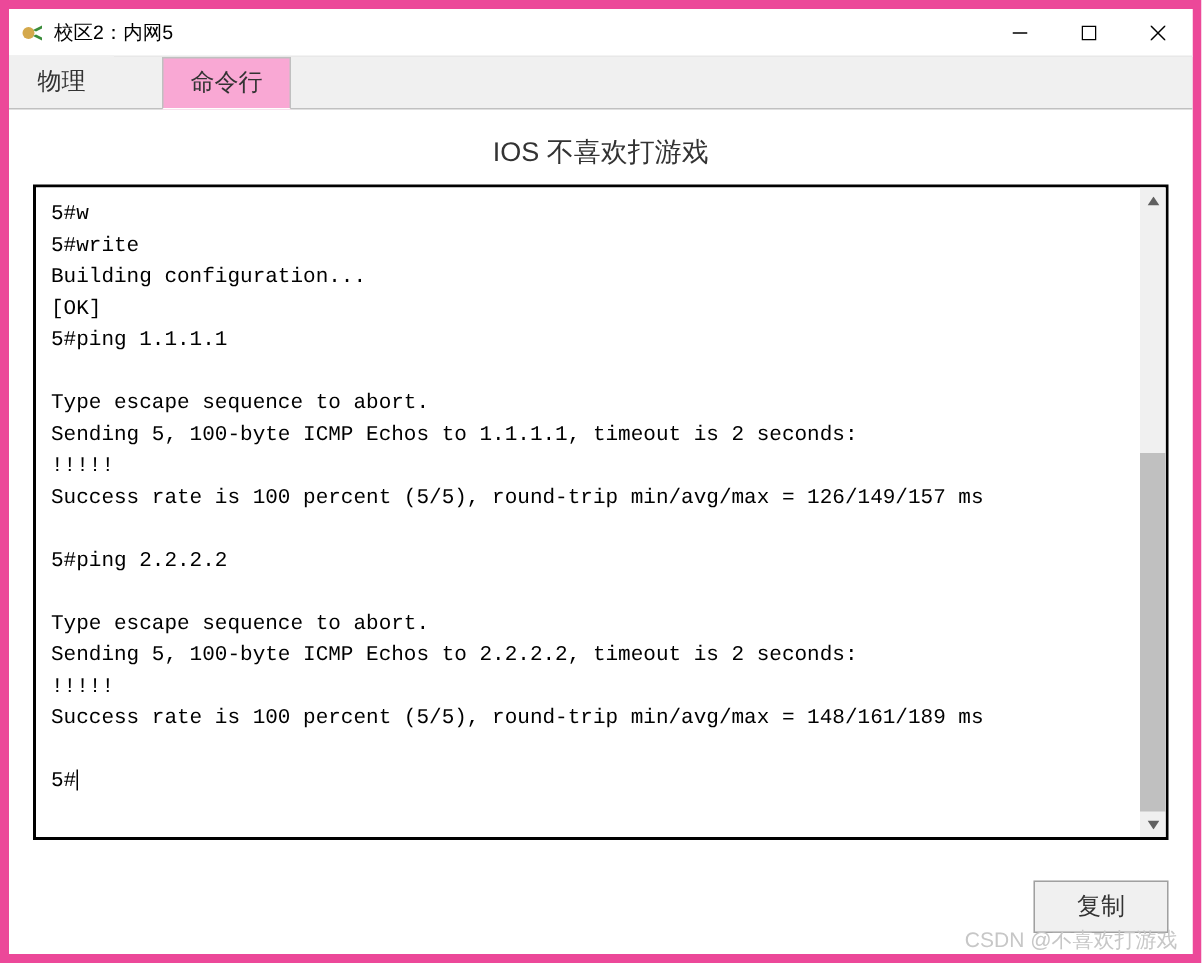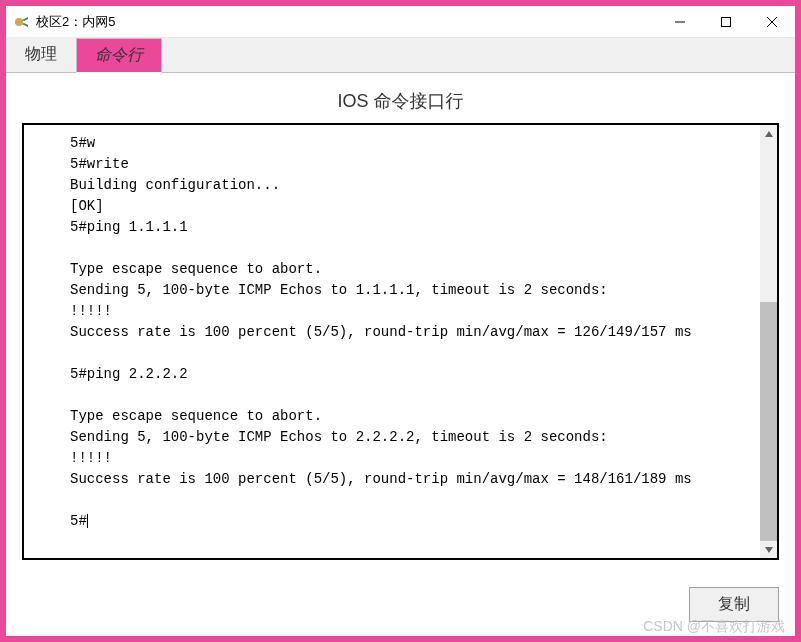--- a/index.html
+++ b/index.html
@@ -52,57 +52,56 @@
       align-items: center;
       justify-content: center;
       cursor: pointer;
     }
     .tabs {
       display: flex;
       background: #f0f0f0;
       padding: 0;
       align-items: flex-end;
       height: 34px;
+      gap: 32px;
     }
     .tab {
       padding: 6px 18px;
       font-size: 16px;
       color: #333;
       cursor: pointer;
       background: #f0f0f0;
       border: 1px solid transparent;
     }
     .tab.active {
-      background: #ec4899;
+      background: #f9a8d4;
       border: 1px solid #c0c0c0;
       border-bottom: 1px solid #fff;
       position: relative;
       top: 1px;
-      font-style: italic;
     }
     .content-area {
       flex: 1;
       background: #fff;
       padding: 10px 16px 14px 16px;
       display: flex;
       flex-direction: column;
       border-top: 1px solid #c0c0c0;
     }
     .content-title {
       text-align: center;
       font-size: 18px;
       color: #333;
       margin: 6px 0 10px 0;
     }
     .terminal-wrapper {
       flex: 1;
       position: relative;
       border: 2px solid #000;
       display: flex;
-      padding-left: 36px;
     }
     .terminal {
       flex: 1;
       font-family: "Courier New", monospace;
       font-size: 14px;
       line-height: 1.5;
       padding: 8px 10px;
       white-space: pre;
       overflow: hidden;
       color: #000;
@@ -197,21 +196,21 @@
       </div>
     </div>
   </div>
 
   <div class="tabs">
     <div class="tab">物理</div>
     <div class="tab active">命令行</div>
   </div>
 
   <div class="content-area">
-    <div class="content-title">IOS 命令接口行</div>
+    <div class="content-title">IOS 不喜欢打游戏</div>
 
     <div class="terminal-wrapper">
       <div class="terminal"><span>5#w
 5#write
 Building configuration...
 [OK]
 5#ping 1.1.1.1
 
 Type escape sequence to abort.
 Sending 5, 100-byte ICMP Echos to 1.1.1.1, timeout is 2 seconds:

